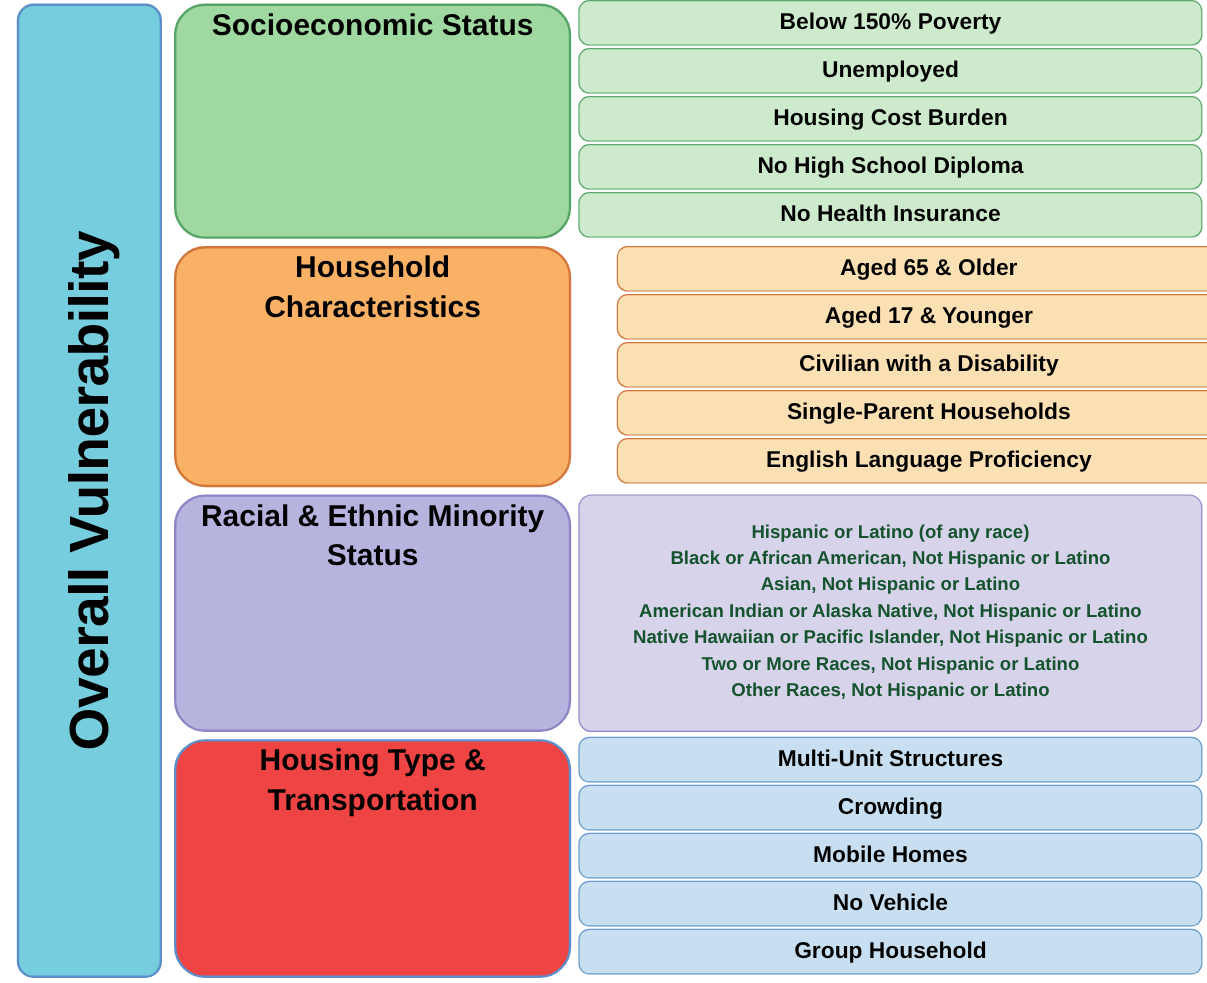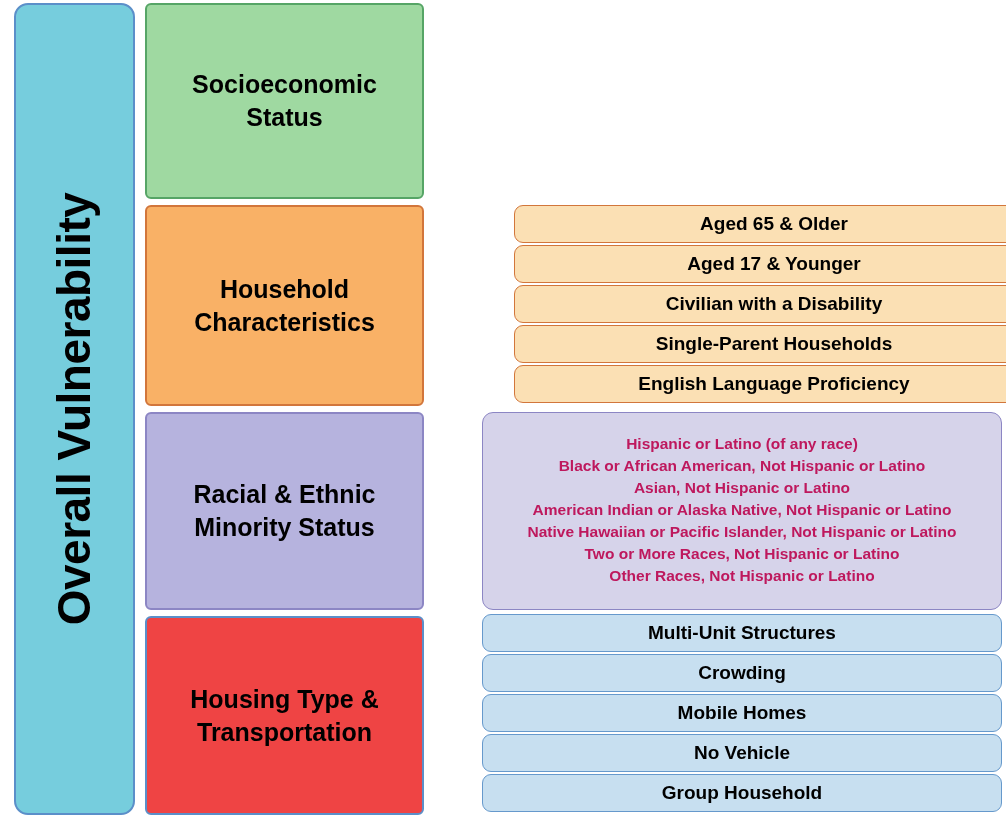--- a/index.html
+++ b/index.html
@@ -49,27 +49,27 @@
   .cat-col {
     position: absolute;
     left: 145px;
     top: 0;
     width: 331px;
     height: 819px;
   }
   .cat-box {
     position: absolute;
     left: 0;
-    width: 279px;
-    box-sizing: border-box;
-    border-radius: 6px;
+    width: 331px;
+    box-sizing: border-box;
+    border-radius: 26px;
     border-width: 2px;
     border-style: solid;
     display: flex;
-    align-items: center;
+    align-items: flex-start;
     justify-content: center;
     text-align: center;
   }
   .cat-text {
     font-size: 25px;
     font-weight: bold;
     color: #000000;
     line-height: 1.32;
     padding: 0 14px;
   }
@@ -133,21 +133,21 @@
     border-radius: 11px;
     display: flex;
     flex-direction: column;
     align-items: center;
     justify-content: center;
     padding: 2px 6px 4px 6px;
   }
   .race-line {
     font-size: 15.5px;
     font-weight: bold;
-    color: #be185d;
+    color: #14532d;
     line-height: 22px;
     white-space: nowrap;
     text-align: center;
   }
 </style>
 </head>
 <body>
 
 <div id="canvas">
 
@@ -165,20 +165,37 @@
     <div class="cat-box cat-3">
       <span class="cat-text">Racial &amp; Ethnic Minority Status</span>
     </div>
     <div class="cat-box cat-4">
       <span class="cat-text">Housing Type &amp; Transportation</span>
     </div>
   </div>
 
   <div class="var-col">
 
+    <div class="group g1">
+      <div class="pill pill-green">
+        <span class="pill-text">Below 150% Poverty</span>
+      </div>
+      <div class="pill pill-green">
+        <span class="pill-text">Unemployed</span>
+      </div>
+      <div class="pill pill-green">
+        <span class="pill-text">Housing Cost Burden</span>
+      </div>
+      <div class="pill pill-green">
+        <span class="pill-text">No High School Diploma</span>
+      </div>
+      <div class="pill pill-green">
+        <span class="pill-text">No Health Insurance</span>
+      </div>
+    </div>
 
     <div class="group g2">
       <div class="pill pill-orange">
         <span class="pill-text">Aged 65 &amp; Older</span>
       </div>
       <div class="pill pill-orange">
         <span class="pill-text">Aged 17 &amp; Younger</span>
       </div>
       <div class="pill pill-orange">
         <span class="pill-text">Civilian with a Disability</span>

